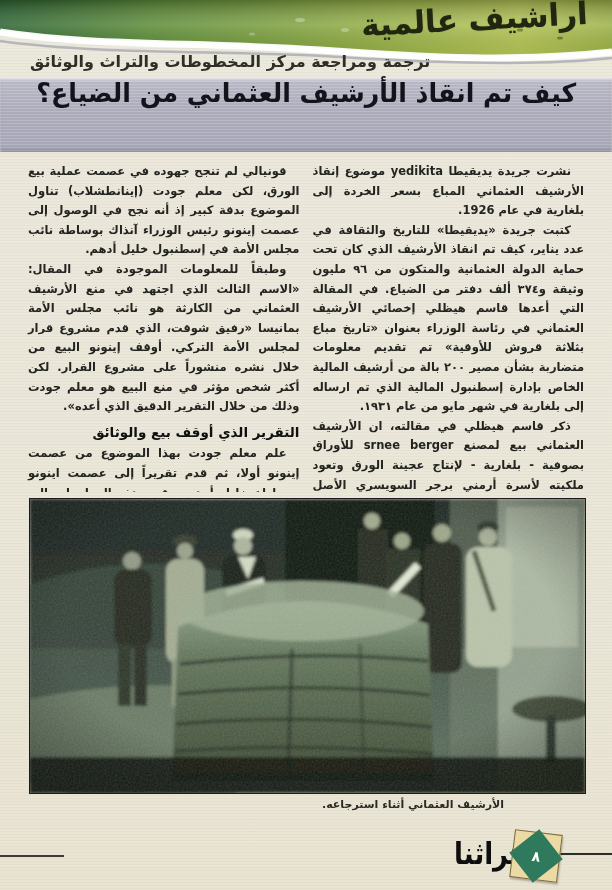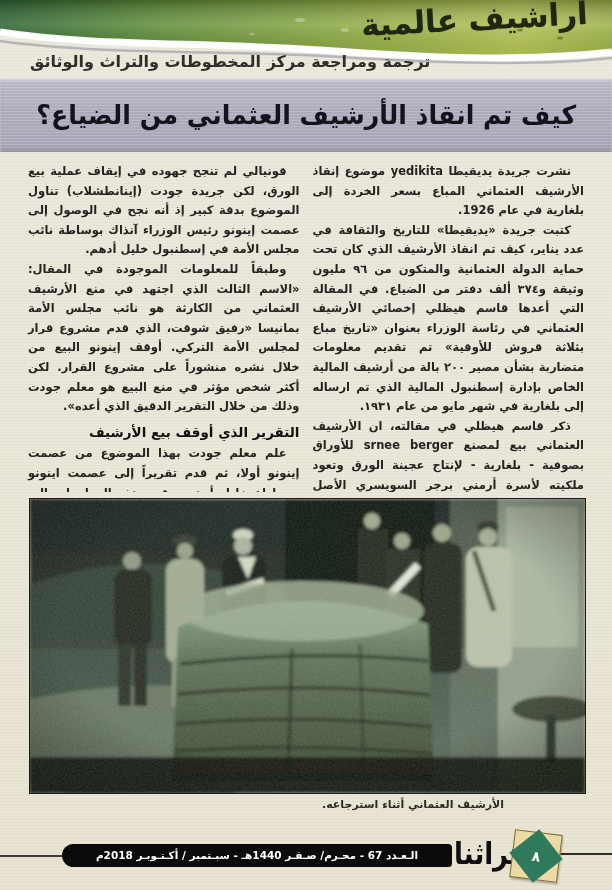--- a/index.html
+++ b/index.html
@@ -18,21 +18,21 @@
     font-size:31px;font-weight:bold;color:#20260f;
     transform:rotate(-3deg);letter-spacing:-1px;direction:rtl;
     text-shadow:0 0 1px rgba(32,38,15,.45);
   }
   .banner-subtitle{
     position:absolute;top:52px;left:30px;
     font-size:16px;font-weight:bold;color:#2f2e28;direction:rtl;
   }
   
   .headline-band{
-    height:74px;display:flex;align-items:center;justify-content:center;
+    height:74px;display:flex;justify-content:center;
     background:
       repeating-linear-gradient(180deg, rgba(255,255,255,.10) 0 1px, rgba(0,0,0,.04) 1px 3px),
       linear-gradient(180deg,#c0bfcd 0%, #b3b2c2 45%, #aeadbf 100%);
     box-shadow:inset 0 2px 3px rgba(255,255,255,.55), inset 0 -3px 4px rgba(0,0,0,.14);
   }
   .headline{
     font-size:26px;font-weight:bold;color:#13131b;direction:rtl;
     letter-spacing:-.5px;transform:scaleX(.97);white-space:nowrap;
   }
   
@@ -118,23 +118,23 @@
 </div>
 
 <div class="article">
   <div class="col">
     <p>نشرت جريدة يديقيطا yedikita موضوع إنقاذ الأرشيف العثماني المباع بسعر الخردة إلى بلغارية في عام 1926.</p>
     <p>كتبت جريدة «يديقيطا» للتاريخ والثقافة في عدد يناير، كيف تم انقاذ الأرشيف الذي كان تحت حماية الدولة العثمانية والمتكون من ٩٦ مليون وثيقة و٣٧٤ ألف دفتر من الضياع. في المقالة التي أعدها قاسم هيظلي إخصائي الأرشيف العثماني في رئاسة الوزراء بعنوان «تاريخ مباع بثلاثة قروش للأوقية» تم تقديم معلومات متضاربة بشأن مصير ٢٠٠ بالة من أرشيف المالية الخاص بإدارة إسطنبول المالية الذي تم ارساله إلى بلغارية في شهر مايو من عام ١٩٣١.</p>
     <p>ذكر قاسم هيظلي في مقالته، ان الأرشيف العثماني بيع لمصنع srnee berger للأوراق بصوفية - بلغارية - لإنتاج عجينة الورق وتعود ملكيته لأسرة أرمني برجر السويسري الأصل وذلك مقابل ثلاثة قروش للأوقية.</p>
 
   </div>
   <div class="col">
-    <p>قونيالي لم تنجح جهوده في إيقاف عملية بيع الورق، لكن جريدة جودت (إينانطشلاب) تناول الموضوع بدقة كبير إذ أنه نجح في الوصول إلى عصمت إينونو رئيس الوزراء آنذاك بوساطة نائب مجلس الأمة في إسطنبول خليل أدهم.</p>
+    <p>قونيالي لم تنجح جهوده في عصمت عملية بيع الورق، لكن معلم جودت (إينانطشلاب) تناول الموضوع بدقة كبير إذ أنه نجح في الوصول إلى عصمت إينونو رئيس الوزراء آنذاك بوساطة نائب مجلس الأمة في إسطنبول خليل أدهم.</p>
     <p>وطبقاً للمعلومات الموجودة في المقال: «الاسم الثالث الذي اجتهد في منع الأرشيف العثماني من الكارثة هو نائب مجلس الأمة بمانيسا «رفيق شوقت، الذي قدم مشروع قرار لمجلس الأمة التركي. أوقف إينونو البيع من خلال نشره منشوراً على مشروع القرار. لكن أكثر شخص مؤثر في منع البيع هو معلم جودت وذلك من خلال التقرير الدقيق الذي أعده».</p>
-    <h3>التقرير الذي أوقف بيع الأرشيف</h3>
+    <h3>التقرير الذي أوقف بيع والوثائق</h3>
     <p>علم معلم جودت بهذا الموضوع من عصمت إينونو أولا، ثم قدم تقريراً إلى عصمت اينونو بوساطة خليل أدهم. وقدم هذه المعلومات إلى النائب، في مقدمة التقرير الذي لخصه في تسع مواد:</p>
 
   </div>
 </div>
 
 <figure>
   <svg width="555" height="294" viewBox="0 0 555 294" aria-hidden="true">
     <defs>
       <linearGradient id="pbg" x1="0" y1="0" x2="0" y2="1">
         <stop offset="0" stop-color="#222d25"></stop>
@@ -208,21 +208,20 @@
       <rect x="0" y="258" width="555" height="36" fill="#0d120c" opacity=".9"></rect>
     </g>
     <rect width="555" height="294" fill="url(#vig)"></rect>
     <rect width="555" height="294" filter="url(#ph-noise)" opacity=".55"></rect>
   </svg>
   <figcaption>الأرشيف العثماني أثناء استرجاعه.</figcaption>
 </figure>
 
 <div class="footer">
   <div class="rule-left"></div>
-  <div class="issue-bar">الـعـدد 67 - محـرم/ صـفـر 1440هـ - سبـتمبر / أكـتـوبـر 2018م</div>
   <div class="magazine-logo">تراثنا</div>
   <div class="rule-right"></div>
   <div class="diamond-frame">
     <div class="diamond-green">
       <span class="page-number">٨</span>
     </div>
   </div>
 </div>
 
 </body></html>

